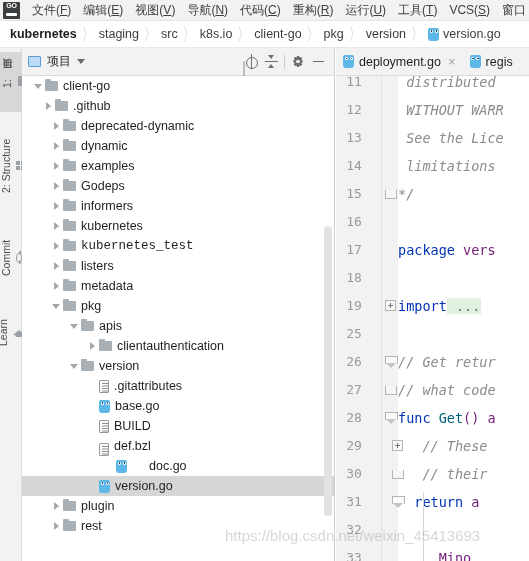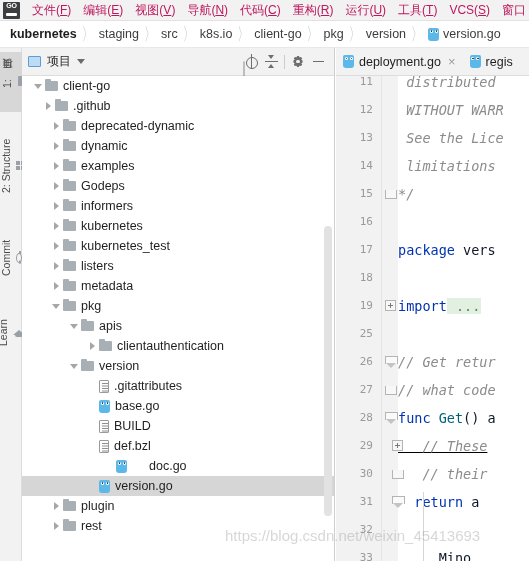--- a/index.html
+++ b/index.html
@@ -32,21 +32,21 @@
     font-size: 7px; font-weight: bold; color: #ffffff;
     font-family: "Liberation Sans", sans-serif;
     letter-spacing: -0.3px;
   }
   .app-logo::before {
     content: "";
     position: absolute; left: 3px; bottom: 3px; width: 11px; height: 3px;
     background: #ffffff; border-radius: 1px;
   }
   .menu-item {
-    font-size: 12px; color: #be185d;
+    font-size: 12px; color: #404040;
     padding: 0 6px; white-space: nowrap;
     line-height: 21px;
     font-family: "Liberation Sans", "DejaVu Sans", sans-serif;
   }
   .menu-item .mn { text-decoration: underline; }
 
   
   .breadcrumb {
     position: absolute; top: 21px; left: 0; width: 529px; height: 27px;
     background: #ffffff;
@@ -284,32 +284,32 @@
   }
   .fold-col {
     position: absolute; top: 0; left: 46px; width: 16px; bottom: 0;
     background: #f2f2f2;
   }
   .code-lines {
     position: absolute; top: 0; left: 62px; right: 0; bottom: 0;
     overflow: hidden;
   }
   .ln {
-    position: absolute; right: 8px; width: 38px; text-align: right;
+    position: absolute; right: 8px; width: 38px; text-align: center;
     font-family: "DejaVu Sans Mono", "Liberation Mono", monospace;
-    font-size: 11px; color: #9a9a9a; line-height: 28px; height: 28px;
+    font-size: 13px; color: #9a9a9a; line-height: 28px; height: 28px;
   }
   .cl {
     position: absolute; left: 0; height: 28px; line-height: 28px;
     font-family: "DejaVu Sans Mono", "Liberation Mono", monospace;
     font-size: 13.5px; white-space: pre;
   }
   .c-comment { color: #8c8c8c; font-style: italic; }
   .c-kw { color: #0033b3; font-weight: normal; }
-  .c-plain { color: #0f172a; }
+  .c-plain { color: #701a75; }
   .c-fn { color: #00627a; }
   .c-fold-hl {
     background: #e2f0e2; color: #5a8a5a; padding: 0 1px;
   }
   .foldmark {
     position: absolute; left: 3px; width: 11px; height: 11px;
   }
   .fold-plus {
     border: 1px solid #b4b4b4; background: #f7f7f7; position: relative;
   }
@@ -491,21 +491,21 @@
             <span class="folder-icon"></span>
             <span class="tree-label">informers</span>
           </div>
           <div class="tree-row" style="padding-left: 27px;">
             <span class="tw">
               <span class="tw-r"></span>
             </span>
             <span class="folder-icon"></span>
             <span class="tree-label">kubernetes</span>
           </div>
-          <div class="tree-row" style="padding-left: 27px;">
+          <div class="tree-row" style="padding-left: 27px; font-family: Liberation Mono, monospace;">
             <span class="tw">
               <span class="tw-r"></span>
             </span>
             <span class="folder-icon"></span>
             <span class="tree-label">kubernetes_test</span>
           </div>
           <div class="tree-row" style="padding-left: 27px;">
             <span class="tw">
               <span class="tw-r"></span>
             </span>
@@ -555,21 +555,21 @@
           <div class="tree-row" style="padding-left: 63px;">
             <span class="tw"></span>
             <span class="go-icon"></span>
             <span class="tree-label">base.go</span>
           </div>
           <div class="tree-row" style="padding-left: 63px;">
             <span class="tw"></span>
             <span class="txt-icon"></span>
             <span class="tree-label">BUILD</span>
           </div>
-          <div class="tree-row" style="padding-left: 63px;">
+          <div class="tree-row" style="padding-left: 63px; align-items: flex-end;">
             <span class="tw"></span>
             <span class="txt-icon"></span>
             <span class="tree-label">def.bzl</span>
           </div>
           <div class="tree-row" style="padding-left: 63px; gap: 17px;">
             <span class="tw"></span>
             <span class="go-icon"></span>
             <span class="tree-label">doc.go</span>
           </div>
           <div class="tree-row selected" style="padding-left: 63px;">
@@ -653,21 +653,21 @@
             <div class="cl" style="top: 76px;"><span class="c-comment"> limitations </span></div>
             <div class="cl" style="top: 104px;"><span class="c-comment">*/</span></div>
             <div class="cl" style="top: 132px;"><span class="c-plain"></span></div>
             <div class="cl" style="top: 160px;"><span class="c-kw">package</span><span class="c-plain"> vers</span></div>
             <div class="cl" style="top: 188px;"><span class="c-plain"></span></div>
             <div class="cl" style="top: 216px;"><span class="c-kw">import</span><span class="c-fold-hl"> ...</span></div>
             <div class="cl" style="top: 244px;"><span class="c-plain"></span></div>
             <div class="cl" style="top: 272px;"><span class="c-comment">// Get retur</span></div>
             <div class="cl" style="top: 300px;"><span class="c-comment">// what code</span></div>
             <div class="cl" style="top: 328px;"><span class="c-kw">func</span><span class="c-fn"> Get</span><span class="c-plain">() a</span></div>
-            <div class="cl" style="top: 356px; text-decoration: underline;"><span class="c-comment">   // These</span></div>
+            <div class="cl" style="top: 356px;"><span class="c-comment">   // These</span></div>
             <div class="cl" style="top: 384px;"><span class="c-comment">   // their</span></div>
             <div class="cl" style="top: 412px;"><span class="c-plain">  </span><span class="c-kw">return</span><span class="c-plain"> a</span></div>
             <div class="cl" style="top: 440px; margin-top: 39px;"><span class="c-plain">     Majo</span></div>
             <div class="cl" style="top: 468px;"><span class="c-plain">     Mino</span></div>
             <div class="indent-guide" style="left: 25px; top: 416px; height: 84px;"></div>
           </div>
       </div>
     </div>
   </div>
 

